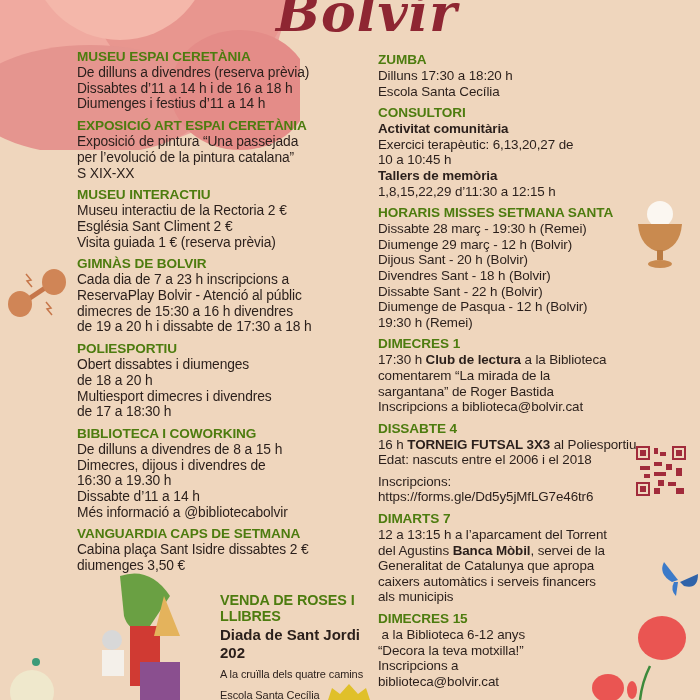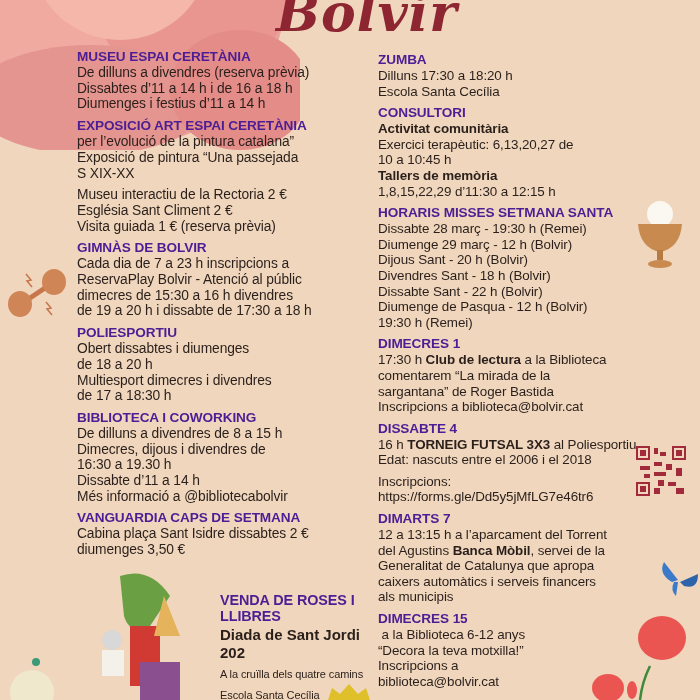--- a/index.html
+++ b/index.html
@@ -4,21 +4,21 @@
 <style>
   html,body{margin:0;padding:0;}
   body{width:700px;height:700px;overflow:hidden;background:#efd6bd;position:relative;font-family:"Liberation Sans",sans-serif;color:#2a1f1b;}
   .deco{position:absolute;}
   .rose-big{left:-60px;top:-170px;width:360px;height:320px;}
   .title{position:absolute;left:276px;top:-18px;font-family:"DejaVu Serif",serif;font-style:italic;font-weight:bold;font-size:52px;color:#8e2632;letter-spacing:1px;}
   .col{position:absolute;}
   .col-left{left:77px;top:49px;width:300px;}
   .col-right{left:378px;top:52px;width:320px;}
   .sec{margin-bottom:6px;}
-  .h{font-weight:bold;color:#4c1d95;font-size:13.6px;line-height:16px;letter-spacing:-0.1px;white-space:nowrap;}
+  .h{font-weight:bold;color:#4d7c0f;font-size:13.6px;line-height:16px;letter-spacing:-0.1px;white-space:nowrap;}
   .l{font-size:13.8px;line-height:15.7px;white-space:nowrap;letter-spacing:-0.1px;}
   .r .l{font-size:13.4px;line-height:15.6px;}
   .b{font-weight:bold;}
   .venda{position:absolute;left:220px;top:592px;width:150px;}
   .venda .h{font-size:14.4px;line-height:16px;white-space:normal;}
   .venda .sub{font-weight:bold;font-size:15px;line-height:18px;margin-top:2px;}
   .venda .l{font-size:11px;line-height:17px;margin-top:4px;}
   .qr{position:absolute;left:636px;top:446px;width:50px;height:50px;}
 </style>
 </head>
@@ -76,25 +76,26 @@
 
 <div class="col col-left">
   <div class="sec">
     <div class="h">MUSEU ESPAI CERETÀNIA</div>
     <div class="l">De dilluns a divendres (reserva prèvia)</div>
     <div class="l">Dissabtes d’11 a 14 h i de 16 a 18 h</div>
     <div class="l">Diumenges i festius d’11 a 14 h</div>
   </div>
   <div class="sec">
     <div class="h">EXPOSICIÓ ART ESPAI CERETÀNIA</div>
+    <div class="l">Exposició de pintura “Una passejada</div>
     <div class="l">per l’evolució de la pintura catalana”</div>
-    <div class="l">Exposició de pintura “Una passejada</div>
     <div class="l">S XIX-XX</div>
   </div>
   <div class="sec">
+    <div class="h">MUSEU INTERACTIU</div>
     <div class="l">Museu interactiu de la Rectoria 2 €</div>
     <div class="l">Església Sant Climent 2 €</div>
     <div class="l">Visita guiada 1 € (reserva prèvia)</div>
   </div>
   <div class="sec">
     <div class="h">GIMNÀS DE BOLVIR</div>
     <div class="l">Cada dia de 7 a 23 h inscripcions a</div>
     <div class="l">ReservaPlay Bolvir - Atenció al públic</div>
     <div class="l">dimecres de 15:30 a 16 h divendres</div>
     <div class="l">de 19 a 20 h i dissabte de 17:30 a 18 h</div>

